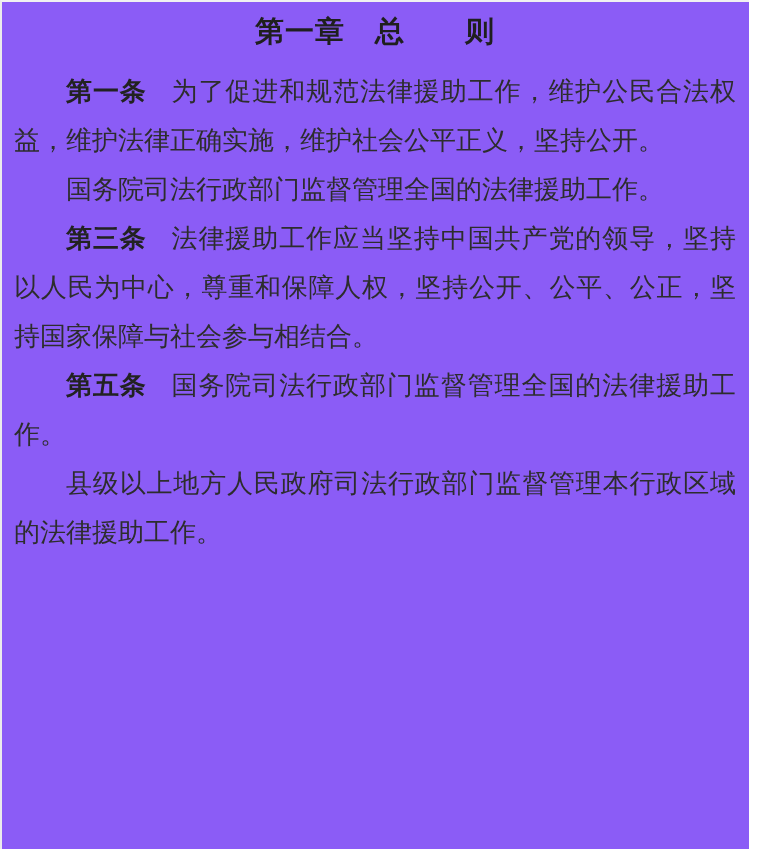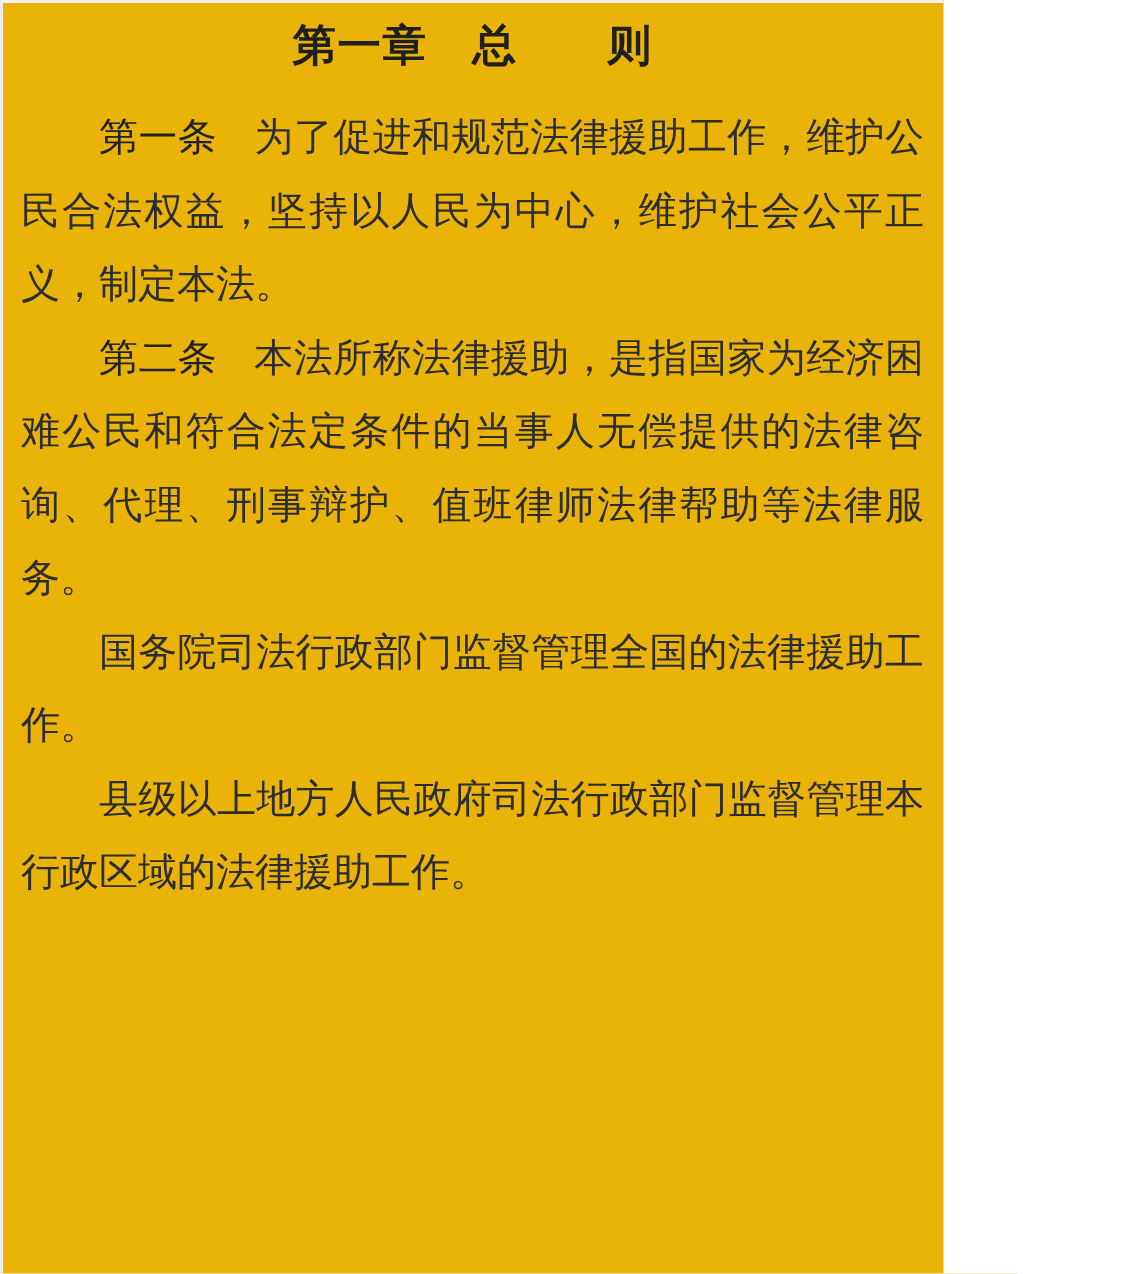--- a/index.html
+++ b/index.html
@@ -2,24 +2,24 @@
 <html><head>
 <meta charset="utf-8">
 <style>
   html, body {
     margin: 0;
     padding: 0;
     background: #ffffff;
   }
   .page {
     position: relative;
-    width: 629px;
+    width: 749px;
     height: 849px;
     box-sizing: border-box;
-    background: #eab308;
+    background: #8b5cf6;
     border-left: 2px solid #ececec;
     border-top: 2px solid #f1f1f1;
     padding: 10px 13px 0 12px;
     overflow: hidden;
     color: #2d2d2d;
     font-family: "Liberation Serif", "DejaVu Serif", serif;
   }
   .chapter-title {
     margin: 2px 0 0 0;
     text-align: center;
@@ -35,42 +35,43 @@
     font-size: 26px;
     line-height: 49px;
     text-align: justify;
   }
   .para {
     margin: 0;
     padding: 0;
     text-indent: 2em;
   }
   .article-label {
-    font-weight: 400;
+    font-weight: 700;
     color: #222222;
     font-family: "Liberation Sans", "DejaVu Sans", sans-serif;
   }
   .article-label:not(:empty) {
     margin-right: 0.95em;
   }
 </style>
 </head>
 <body>
 
 <div class="page">
 
   <h1 class="chapter-title">第一章　总　　则</h1>
 
   <div class="body-text">
 
-    <p class="para"><span class="article-label">第一条</span><span>为了促进和规范法律援助工作，维护公民合法权益，坚持以人民为中心，维护社会公平正义，制定本法。</span></p>
+    <p class="para"><span class="article-label">第一条</span><span>为了促进和规范法律援助工作，维护公民合法权益，维护法律正确实施，维护社会公平正义，坚持公开。</span></p>
 
-    <p class="para"><span class="article-label">第二条</span><span>本法所称法律援助，是指国家为经济困难公民和符合法定条件的当事人无偿提供的法律咨询、代理、刑事辩护、值班律师法律帮助等法律服务。</span></p>
 
     <p class="para"><span class="article-label"></span><span>国务院司法行政部门监督管理全国的法律援助工作。</span></p>
 
+    <p class="para"><span class="article-label">第三条</span><span>法律援助工作应当坚持中国共产党的领导，坚持以人民为中心，尊重和保障人权，坚持公开、公平、公正，坚持国家保障与社会参与相结合。</span></p>
 
 
+    <p class="para"><span class="article-label">第五条</span><span>国务院司法行政部门监督管理全国的法律援助工作。</span></p>
 
     <p class="para"><span class="article-label"></span><span>县级以上地方人民政府司法行政部门监督管理本行政区域的法律援助工作。</span></p>
 
   </div>
 </div>
 
 </body></html>

